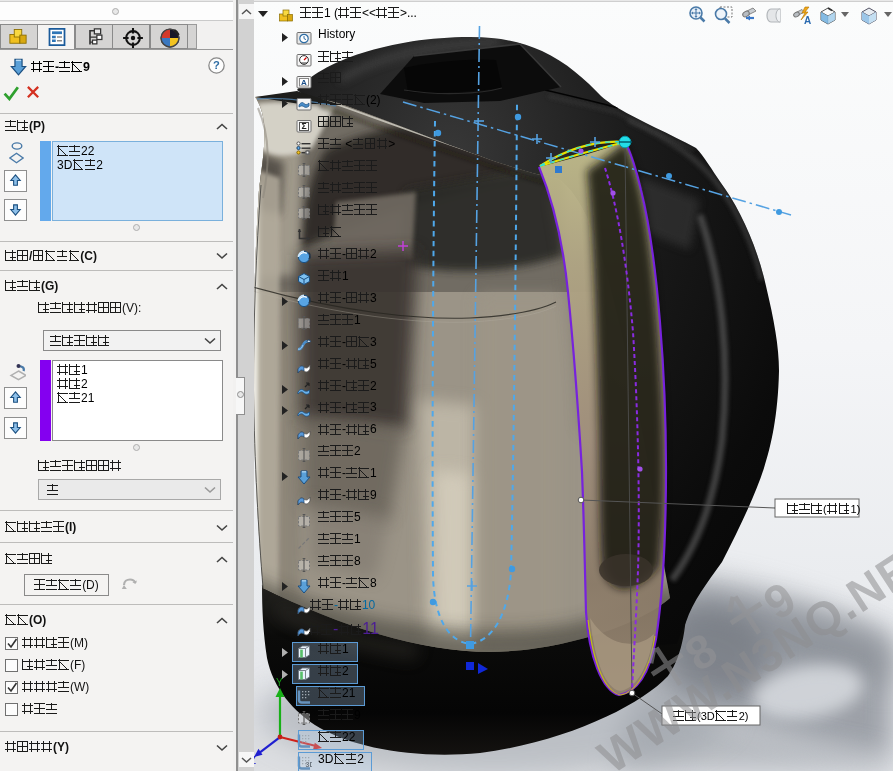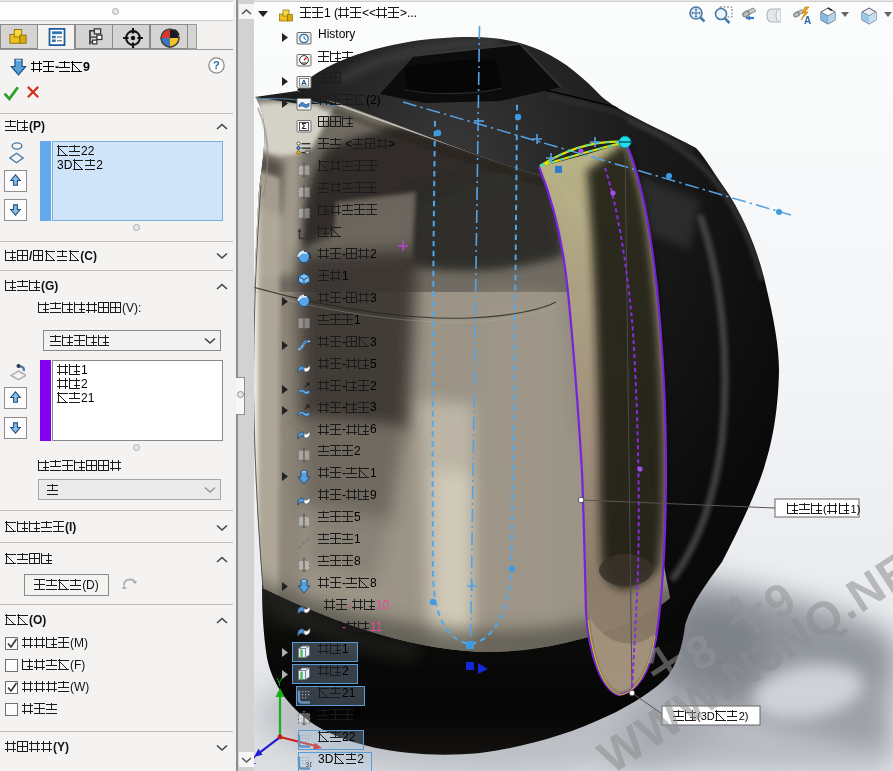--- a/index.html
+++ b/index.html
@@ -451,26 +451,26 @@
     </svg>
     <svg class="abs" style="left:296px;top:578.44px" width="16" height="16" viewBox="0 0 16 16">
       <path d="M5 2h6v6h3l-6 7-6-7h3z" fill="#5aa0d8" stroke="#1c4f80" stroke-width="1"></path>
       <path d="M5.8 2.8h4.4" stroke="#b8dcf8" stroke-width="1.2"></path>
     </svg>
     <div class="abs" style="left:318px;top:575.9px;font-size:12px;color:#000;white-space:nowrap"><i class="k k3"></i><i class="k k1"></i>-<i class="k k5"></i><i class="k k4"></i>8</div>
     <svg class="abs" style="left:296px;top:600.38px" width="16" height="16" viewBox="0 0 16 16">
       <path d="M2 10c2-3.5 4-3.5 6-2s4 1.5 6-2v4c-2 3.5-4 3.5-6 2s-4-1.5-6 2z" fill="#fff" stroke="#555" stroke-width=".8"></path>
       <path d="M2 10c2-3.5 4-3.5 6-2v4c-2-1.5-4-1.5-6 2z" fill="#5898d8" stroke="#246" stroke-width=".7"></path>
     </svg>
-    <div class="abs" style="left:324px;top:597.9px;font-size:12px;color:#ec4899;white-space:nowrap"><i class="k k3"></i><i class="k k1"></i>-<i class="k k3"></i><i class="k k6"></i>10</div>
+    <div class="abs" style="left:310px;top:597.9px;font-size:12px;color:#0369a1;white-space:nowrap"><i class="k k3"></i><i class="k k1"></i>-<i class="k k3"></i><i class="k k6"></i>10</div>
     <svg class="abs" style="left:296px;top:622.32px" width="16" height="16" viewBox="0 0 16 16">
       <path d="M2 10c2-3.5 4-3.5 6-2s4 1.5 6-2v4c-2 3.5-4 3.5-6 2s-4-1.5-6 2z" fill="#fff" stroke="#555" stroke-width=".8"></path>
       <path d="M2 10c2-3.5 4-3.5 6-2v4c-2-1.5-4-1.5-6 2z" fill="#5898d8" stroke="#246" stroke-width=".7"></path>
     </svg>
-    <div class="abs" style="left:318px;top:619.8px;font-size:12px;color:#ec4899;white-space:nowrap"><i class="k k3"></i><i class="k k1"></i>-<i class="k k3"></i><i class="k k6"></i>11</div>
+    <div class="abs" style="left:309px;top:619.8px;font-size:16px;color:#4c1d95;white-space:nowrap"><i class="k k3"></i><i class="k k1"></i>-<i class="k k3"></i><i class="k k6"></i>11</div>
     <svg class="abs" style="left:281px;top:647.8px" width="8" height="10" viewBox="0 0 8 10">
       <path d="M1 0l6 4.5L1 9z" fill="#b0b0b0"></path>
     </svg>
     <svg class="abs" style="left:296px;top:644.26px" width="16" height="16" viewBox="0 0 16 16">
       <path d="M2.5 4.5l4-2.5h7v9l-4 2.5h-7z" fill="#fff" stroke="#555" stroke-width=".9"></path>
       <path d="M2.5 4.5h7v9" fill="none" stroke="#555" stroke-width=".9"></path>
       <rect x="4.2" y="5.6" width="2.6" height="7.9" fill="#35b835"></rect>
       <path d="M9.5 4.5l4-2.5" stroke="#555" stroke-width=".9"></path>
     </svg>
     <div class="abs" style="left:292px;top:642.3px;height:20px;width:66px;border:1px solid #5b9bd5;background:rgba(175,208,240,0.28)"></div>

